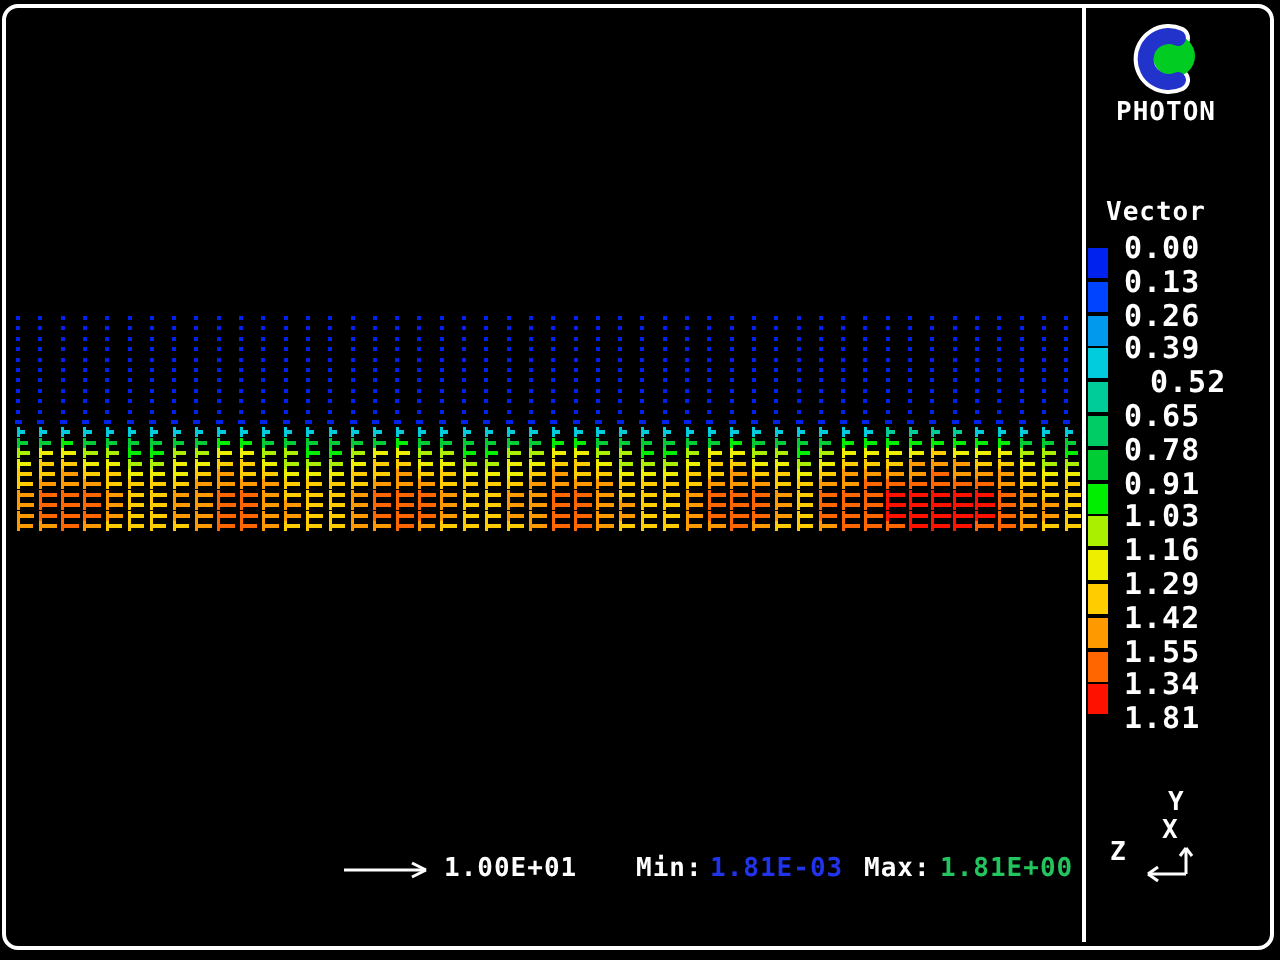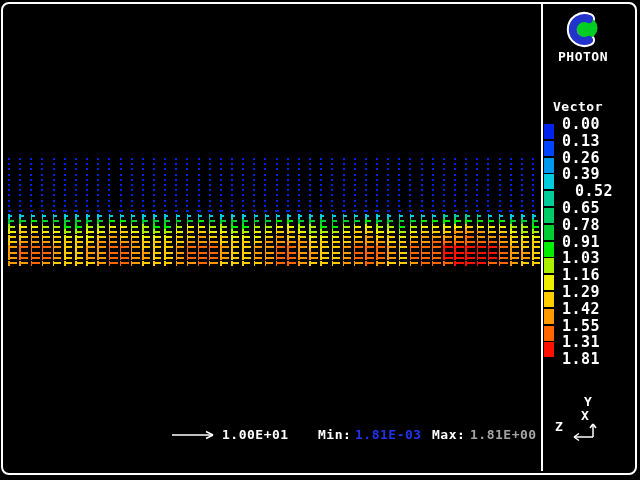--- a/index.html
+++ b/index.html
@@ -1563,27 +1563,27 @@
       <div style="top: 50px;">0.39</div>
       <div style="top: 67px; margin-left: 13px;">0.52</div>
       <div style="top: 84px;">0.65</div>
       <div style="top: 101px; text-align: center;">0.78</div>
       <div style="top: 118px;">0.91</div>
       <div style="top: 134px;">1.03</div>
       <div style="top: 151px;">1.16</div>
       <div style="top: 168px;">1.29</div>
       <div style="top: 185px;">1.42</div>
       <div style="top: 202px;">1.55</div>
-      <div style="top: 218px;">1.31</div>
+      <div style="top: 218px;">1.34</div>
       <div style="top: 235px;">1.81</div>
     </div>
 
   <div class="txt" style="left:584px;top:395px">Y</div>
   <div class="txt" style="left:581px;top:409px">X</div>
   <div class="txt" style="left:555px;top:420px">Z</div>
 
   <div class="txt" style="left:222px;top:428px">1.00E+01</div>
   <div class="txt" style="left:318px;top:428px">Min:</div>
   <div class="txt" style="left: 355px; top: 428px; color: rgb(34, 51, 238);">1.81E-03</div>
   <div class="txt" style="left:432px;top:428px">Max:</div>
-  <div class="txt" style="left: 470px; top: 428px; color: #a3a3a3; text-align: center;">1.81E+00</div>
+  <div class="txt" style="left: 470px; top: 428px; color: #22c55e; text-align: center;">1.81E+00</div>
 
 </div>
 
 </body></html>

